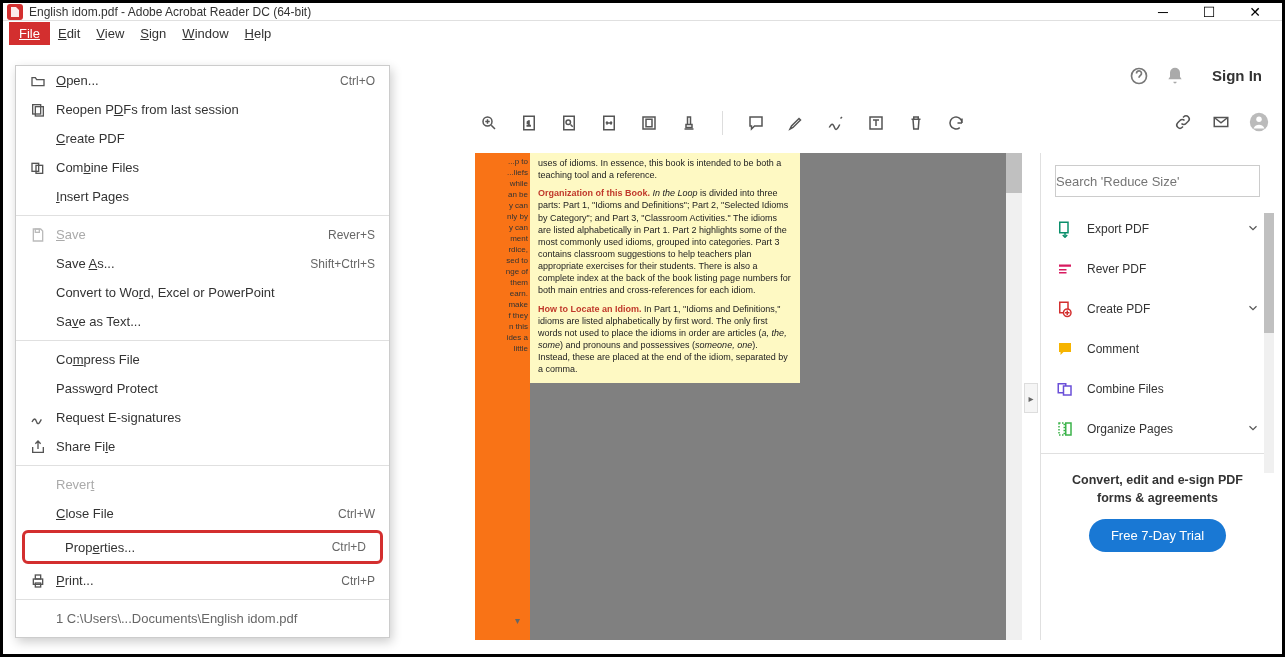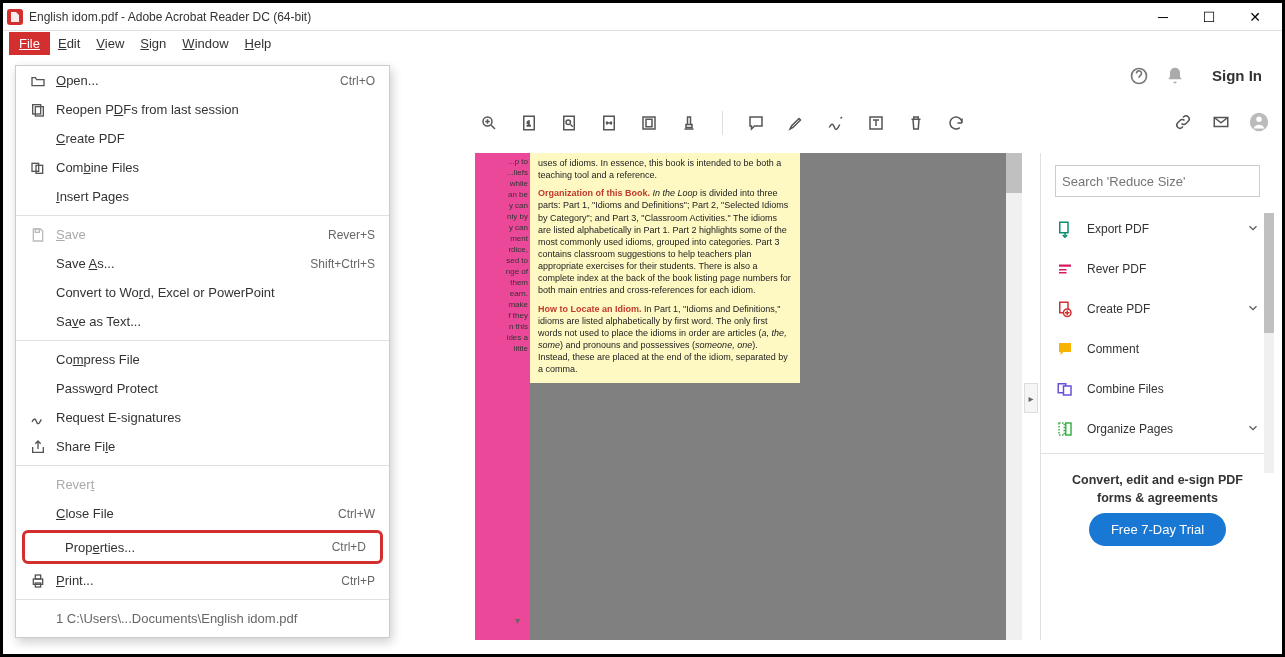--- a/index.html
+++ b/index.html
@@ -1,19 +1,19 @@
 <!DOCTYPE html>
 <html><head>
 <meta charset="utf-8">
 <style>
 * { margin: 0; padding: 0; box-sizing: border-box; font-family: "Segoe UI", Arial, sans-serif; }
 body { background: #fff; width: 1285px; height: 657px; overflow: hidden; border: 3px solid #000; position: relative; }
 
 
-.titlebar { height: 28px; display: flex; align-items: center; padding: 0 4px; background: #fff; border-bottom: 1px solid #e0e0e0; }
+.titlebar { height: 18px; display: flex; align-items: center; padding: 0 4px; background: #fff; border-bottom: 1px solid #e0e0e0; }
 .titlebar .app-icon { width: 16px; height: 16px; background: #d32f2f; border-radius: 3px; margin-right: 6px; display: flex; align-items: center; justify-content: center; }
 .titlebar .app-icon svg { width: 12px; height: 12px; }
 .titlebar .title { font-size: 12px; color: #333; flex: 1; }
 .win-controls { display: flex; gap: 0; }
 .win-btn { width: 46px; height: 26px; display: flex; align-items: center; justify-content: center; font-size: 14px; cursor: pointer; }
 
 
 .menubar { height: 24px; display: flex; align-items: center; padding: 0 6px; font-size: 13px; color: #333; }
 .menubar .menu-item { padding: 2px 8px; cursor: pointer; }
 .menubar .menu-item.file { background: #d32f2f; color: #fff; border: 2px solid #d32f2f; }
@@ -43,34 +43,34 @@
 
 .right-tools { position: absolute; right: 12px; top: 108px; display: flex; gap: 16px; align-items: center; }
 
 
 .doc-area { position: absolute; left: 472px; top: 150px; right: 260px; bottom: 14px; background: #808080; overflow: hidden; }
 .doc-page { background: #fef9c3; width: 270px; margin: 0 0 0 55px; padding: 4px 8px 8px 8px; font-size: 9px; line-height: 1.35; font-family: Georgia, "Times New Roman", serif; color: #222; }
 .doc-page .red { color: #c0392b; font-weight: 700; }
 .doc-page .em { font-style: italic; }
 .doc-scroll { position: absolute; right: 0; top: 0; width: 16px; height: 100%; background: #f0f0f0; }
 .doc-scroll .thumb { background: #c0c0c0; width: 100%; height: 40px; }
-.doc-left-gutter { position: absolute; left: 0; top: 0; width: 55px; height: 100%; background: #ec4899; font-size: 8px; color: #333; padding: 4px 2px; }
+.doc-left-gutter { position: absolute; left: 0; top: 0; width: 55px; height: 100%; background: #f97316; font-size: 8px; color: #333; padding: 4px 2px; }
 .doc-left-gutter .snip { margin-bottom: 2px; text-align: right; }
 .page-arrow { position: absolute; left: 40px; bottom: 14px; color: #666; font-size: 10px; }
 
 
 .sidebar { position: absolute; right: 8px; top: 150px; width: 234px; bottom: 14px; background: #fff; border-left: 1px solid #e0e0e0; display: flex; flex-direction: column; }
 .sidebar .search-box { margin: 12px 14px; }
-.sidebar .search-box input { width: 100%; height: 32px; border: 1px solid #ccc; padding: 0 6px; font-size: 13px; color: #666; }
+.sidebar .search-box input { width: 100%; height: 32px; border: 1px solid #ccc; padding: 0 0; font-size: 13px; color: #666; }
 .sb-item { display: flex; align-items: center; padding: 10px 14px; cursor: pointer; font-size: 12px; color: #333; gap: 12px; position: relative; }
 .sb-item .chev { margin-left: auto; color: #666; }
 .sb-icon { width: 20px; height: 20px; display: flex; align-items: center; justify-content: center; }
 .sb-divider { height: 1px; background: #e0e0e0; margin: 4px 0; }
 .sb-promo { text-align: center; padding: 14px 18px 0; font-size: 12.5px; font-weight: 600; color: #333; line-height: 1.4; }
-.sb-trial { margin: 6px auto; background: #1978d4; color: #fff; border: none; border-radius: 18px; padding: 9px 22px; font-size: 13px; cursor: pointer; }
+.sb-trial { margin: 12px auto; background: #1978d4; color: #fff; border: none; border-radius: 18px; padding: 9px 22px; font-size: 13px; cursor: pointer; }
 .sb-scroll { position: absolute; right: 0; top: 60px; width: 10px; height: 260px; background: #f0f0f0; }
 .sb-scroll .thumb { background: #c0c0c0; width: 100%; height: 120px; }
 .sb-collapse { position: absolute; right: 244px; top: 380px; width: 14px; height: 30px; background: #f5f5f5; border: 1px solid #ddd; display: flex; align-items: center; justify-content: center; font-size: 10px; color: #666; cursor: pointer; }
 
 </style>
 </head>
 <body>
 
 <div class="titlebar">
   <div class="app-icon">

